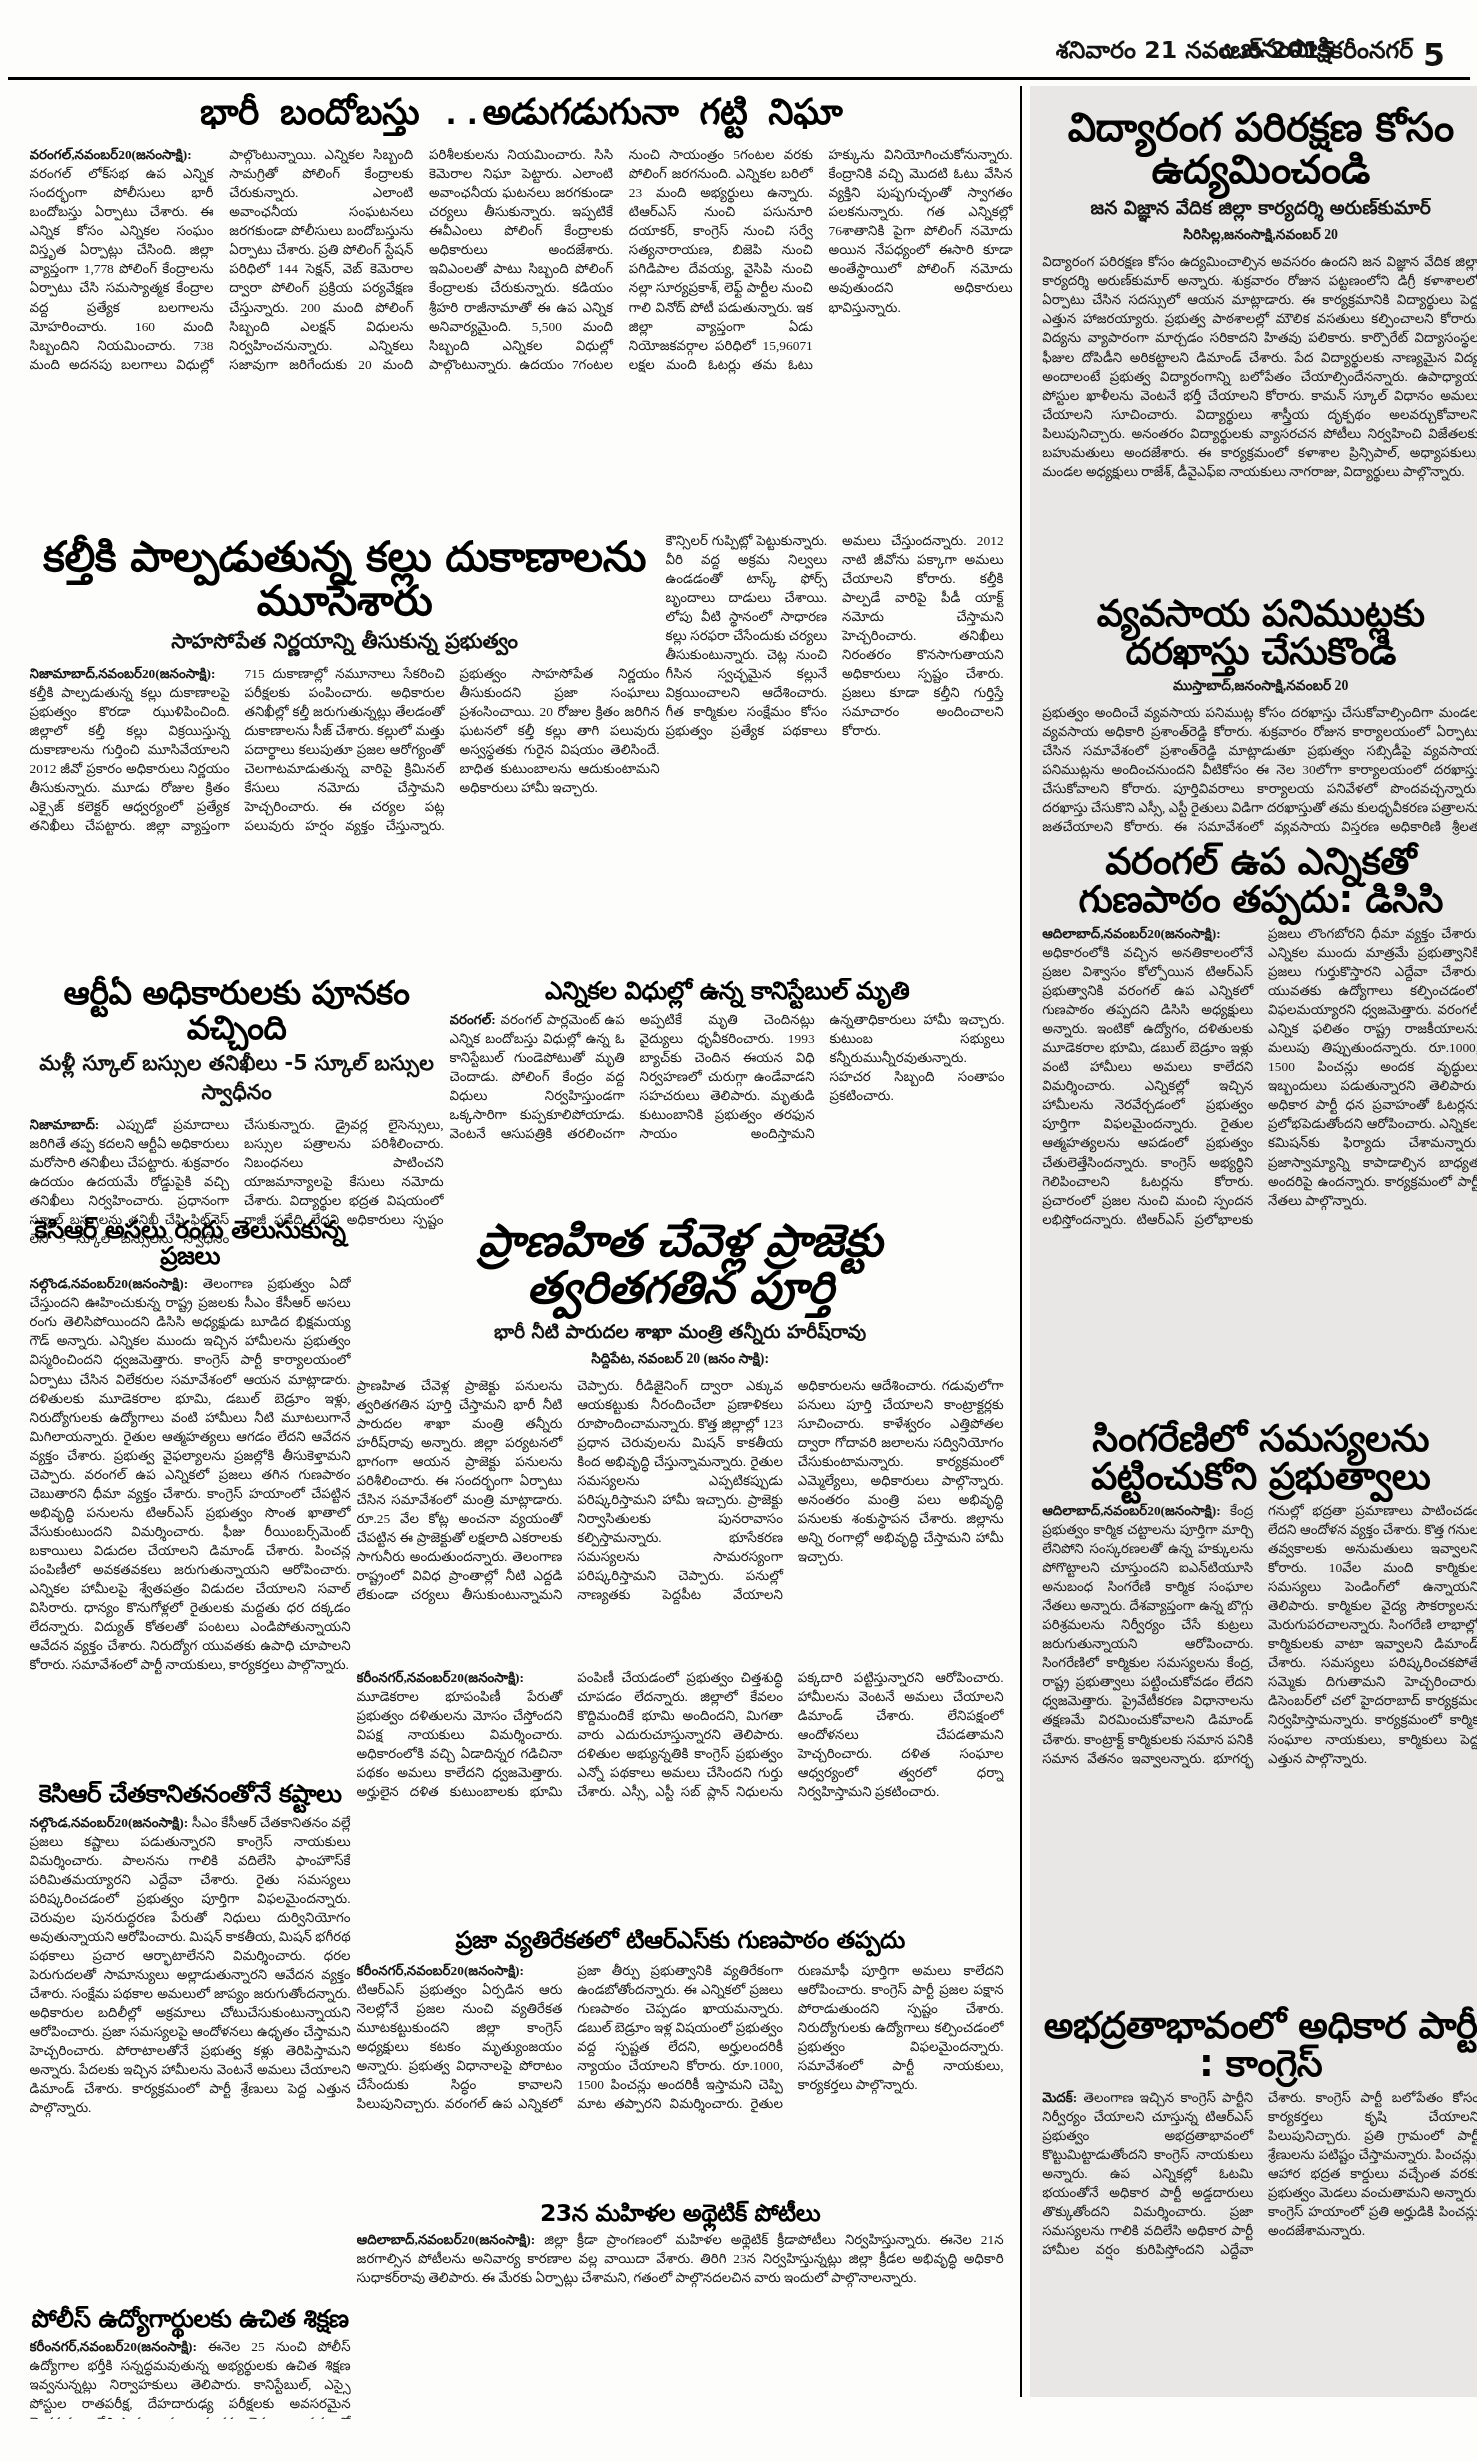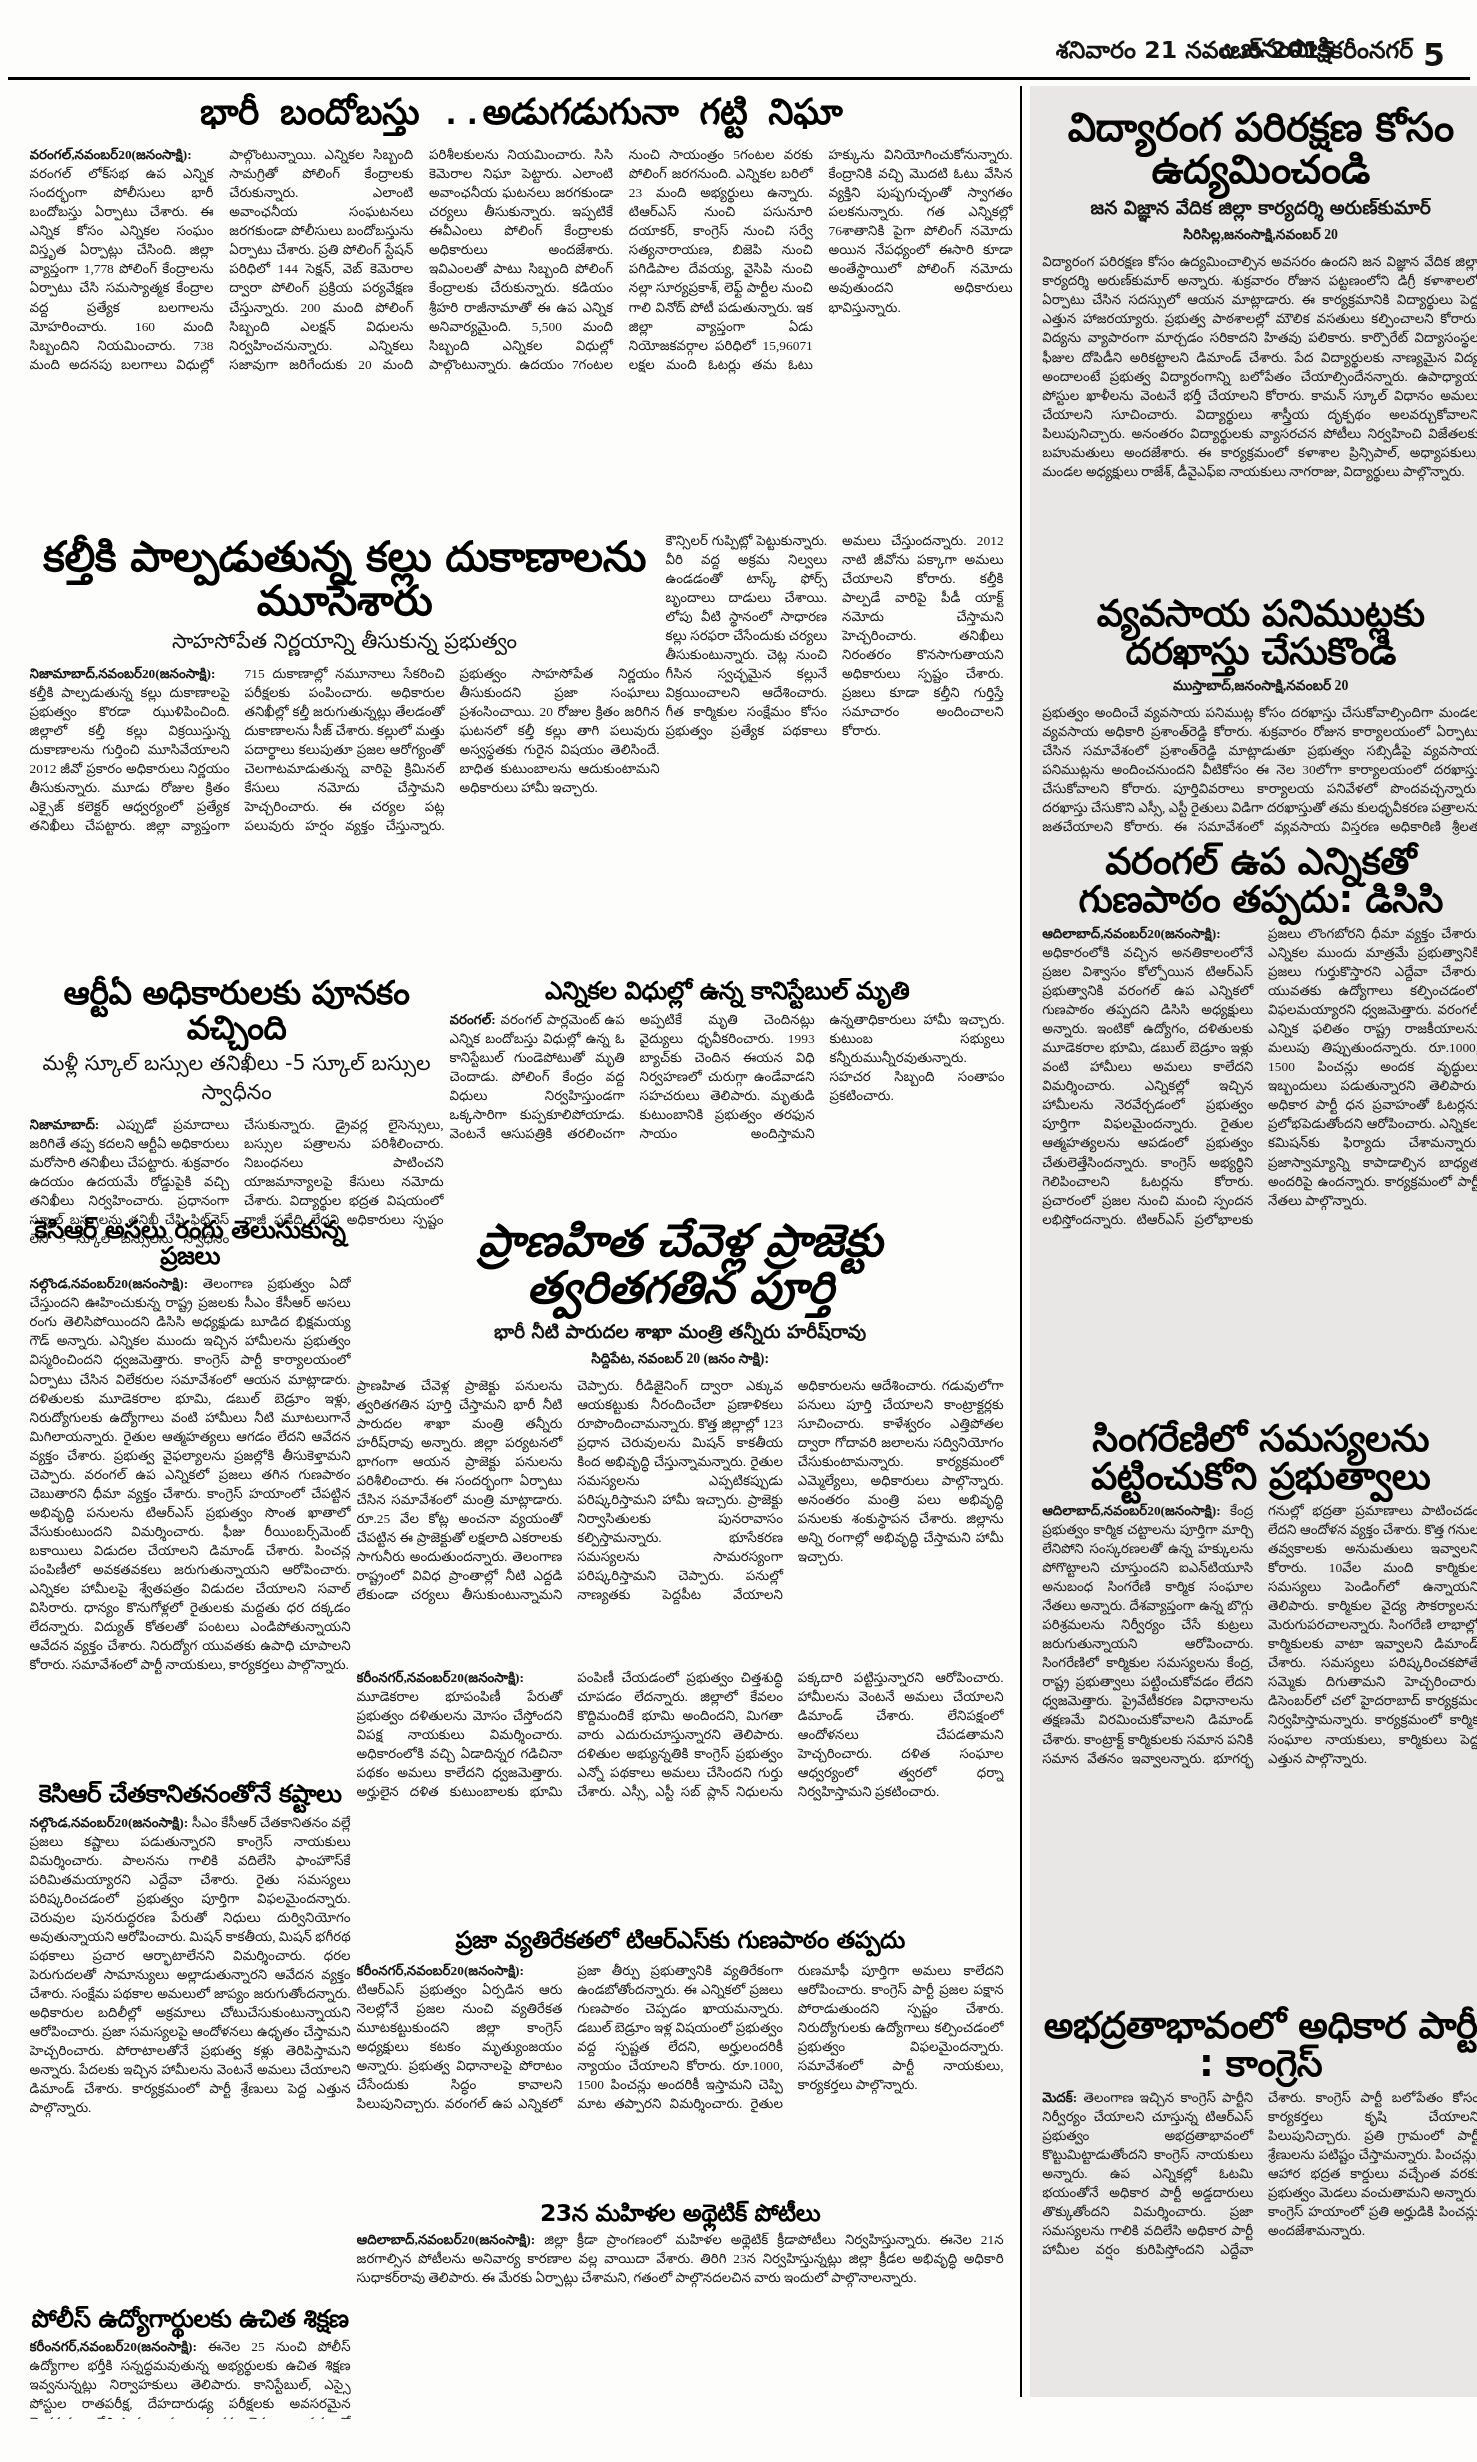--- a/index.html
+++ b/index.html
@@ -22,21 +22,21 @@
   
   .bd{font-size:13.4px;line-height:1.42;text-align:justify;overflow:hidden;}
   .bd b{white-space:nowrap;}
   .cols2{columns:2;column-gap:14.8px;}
   .cols3{columns:3;column-gap:14.8px;}
   .cols5{columns:5;column-gap:15.8px;}
   .hl{font-family:"DejaVu Sans",sans-serif;font-weight:bold;line-height:1.05;
       text-align:center;letter-spacing:-0.5px;color:#000;}
   .h-main{font-size:36px;padding:9.9px 0 11.8px;font-family:Liberation Mono, monospace;}
   .h-kallu{font-size:42px;text-align:center;padding:3.9px 0 2px;}
-  .subhead{font-family:"DejaVu Sans",sans-serif;font-weight:normal;font-size:20.7px;text-align:center;padding:3.9px 0 5.9px;}
+  .subhead{font-family:"DejaVu Sans",sans-serif;font-weight:bold;font-size:20.7px;text-align:center;padding:3.9px 0 5.9px;}
   .h-rta{font-size:33px;padding:2px 0;}
   .h-const{font-size:24.6px;padding:3.9px 0 5.9px;}
   .h-left{font-size:24.6px;text-align:center;padding:5.9px 0 5.9px;}
   .h-prana{font-size:45px;font-style:italic;padding:5.9px 29.6px 7.9px;}
   .byline{font-family:"DejaVu Sans",sans-serif;font-weight:bold;font-size:18.7px;text-align:center;padding:2px 0;}
   .dl-center{text-align:center;font-weight:bold;font-size:13.8px;padding:2px 0 5.9px;}
   .h-mude{font-size:32.5px;padding:5.9px 0;}
   .h-trs{font-size:24px;padding:7.9px 39px 7.9px;}
   .h-ath{font-size:23.6px;padding:5.9px 0 3.9px;}
   .h-r{font-size:40px;padding:9.9px 0 5.9px;}

